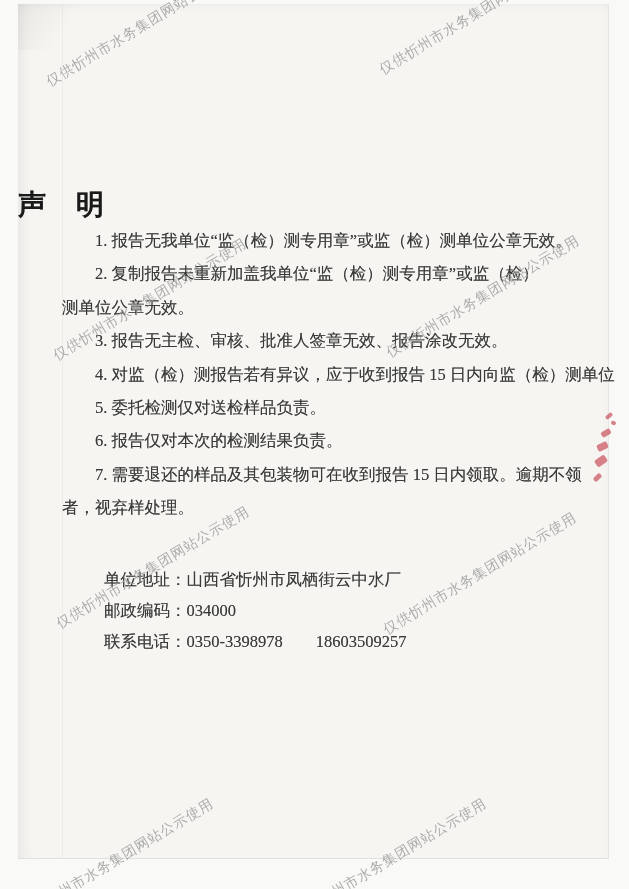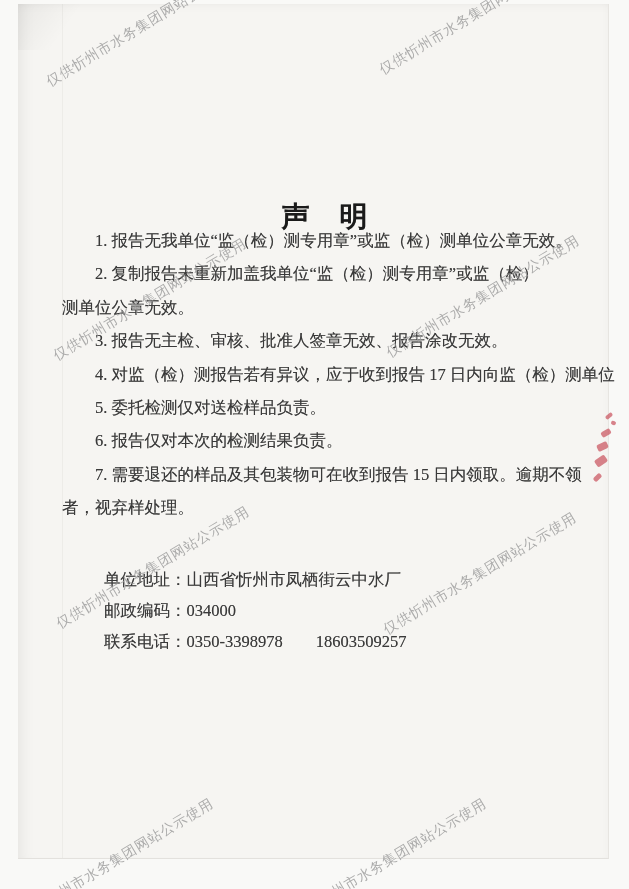--- a/index.html
+++ b/index.html
@@ -18,22 +18,22 @@
   }
   .corner-fold{
     position:absolute;left:0;top:0;width:80px;height:46px;
     background:linear-gradient(125deg,rgba(0,0,0,.055),rgba(0,0,0,0) 58%);
   }
   .crease{
     position:absolute;left:44px;top:0;width:1px;height:100%;
     background:rgba(80,70,60,.05);
   }
   .title{
-    position:absolute;left:18px;top:186px;width:590px;margin:12px;
-    text-align:center;font-size:28px;font-weight:bold;color:#1a1a1a;
+    position:absolute;left:18px;top:186px;width:590px;margin:0;
+    font-size:28px;font-weight:bold;color:#1a1a1a;
     font-family:"Liberation Sans","DejaVu Sans",sans-serif;
     letter-spacing:1px;text-shadow:0 0 .6px rgba(20,20,20,.55);
   }
   .statements{
     position:absolute;left:62px;top:224px;
     color:#3a3a3a;font-size:16.5px;line-height:33.4px;white-space:nowrap;
     text-shadow:0 0 .5px rgba(58,58,58,.55);
   }
   .statements .line{height:33.4px;}
   .statements .line.indent{text-indent:33px;}
@@ -73,21 +73,21 @@
     <div class="crease"></div>
   </div>
 
   <h1 class="title">声　明</h1>
 
   <div class="statements" id="statements">
       <div class="line indent">1. 报告无我单位“监（检）测专用章”或监（检）测单位公章无效。</div>
       <div class="line indent">2. 复制报告未重新加盖我单位“监（检）测专用章”或监（检）</div>
       <div class="line">测单位公章无效。</div>
       <div class="line indent">3. 报告无主检、审核、批准人签章无效、报告涂改无效。</div>
-      <div class="line indent">4. 对监（检）测报告若有异议，应于收到报告 17 日内向监（检）测单位</div>
+      <div class="line indent">4. 对监（检）测报告若有异议，应于收到报告 15 日内向监（检）测单位</div>
       <div class="line indent">5. 委托检测仅对送检样品负责。</div>
       <div class="line indent">6. 报告仅对本次的检测结果负责。</div>
       <div class="line indent">7. 需要退还的样品及其包装物可在收到报告 15 日内领取。逾期不领</div>
       <div class="line">者，视弃样处理。</div>
     </div>
 
   <div class="contact" id="contact">
       <div class="line">单位地址：山西省忻州市凤栖街云中水厂</div>
       <div class="line">邮政编码：034000</div>
       <div class="line">联系电话：0350-3398978　　18603509257</div>

